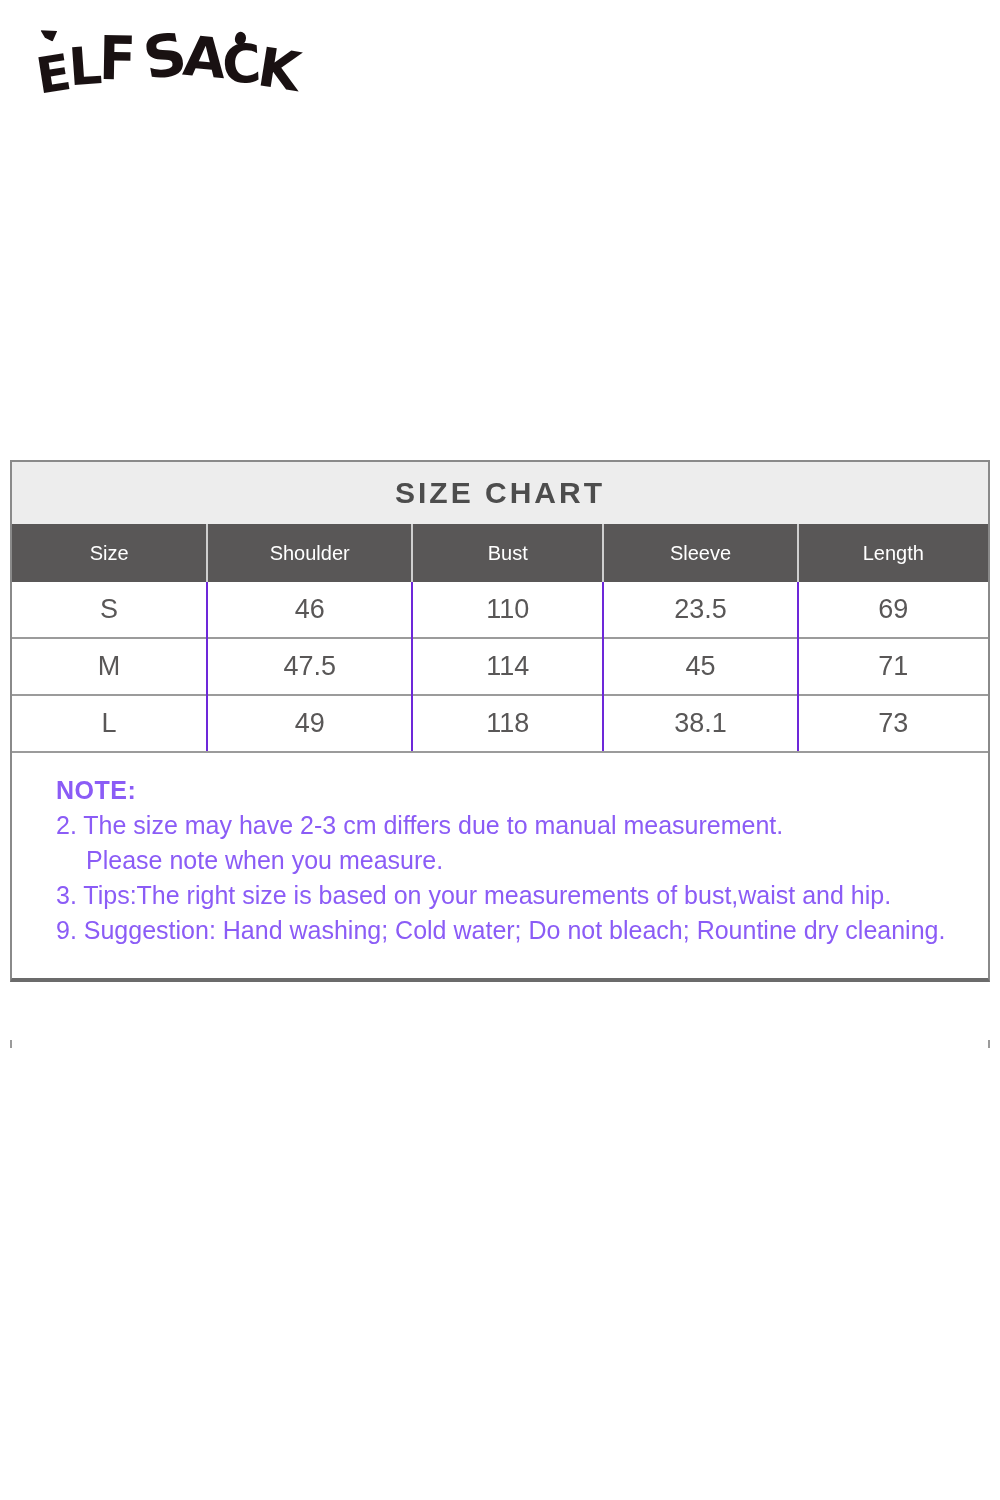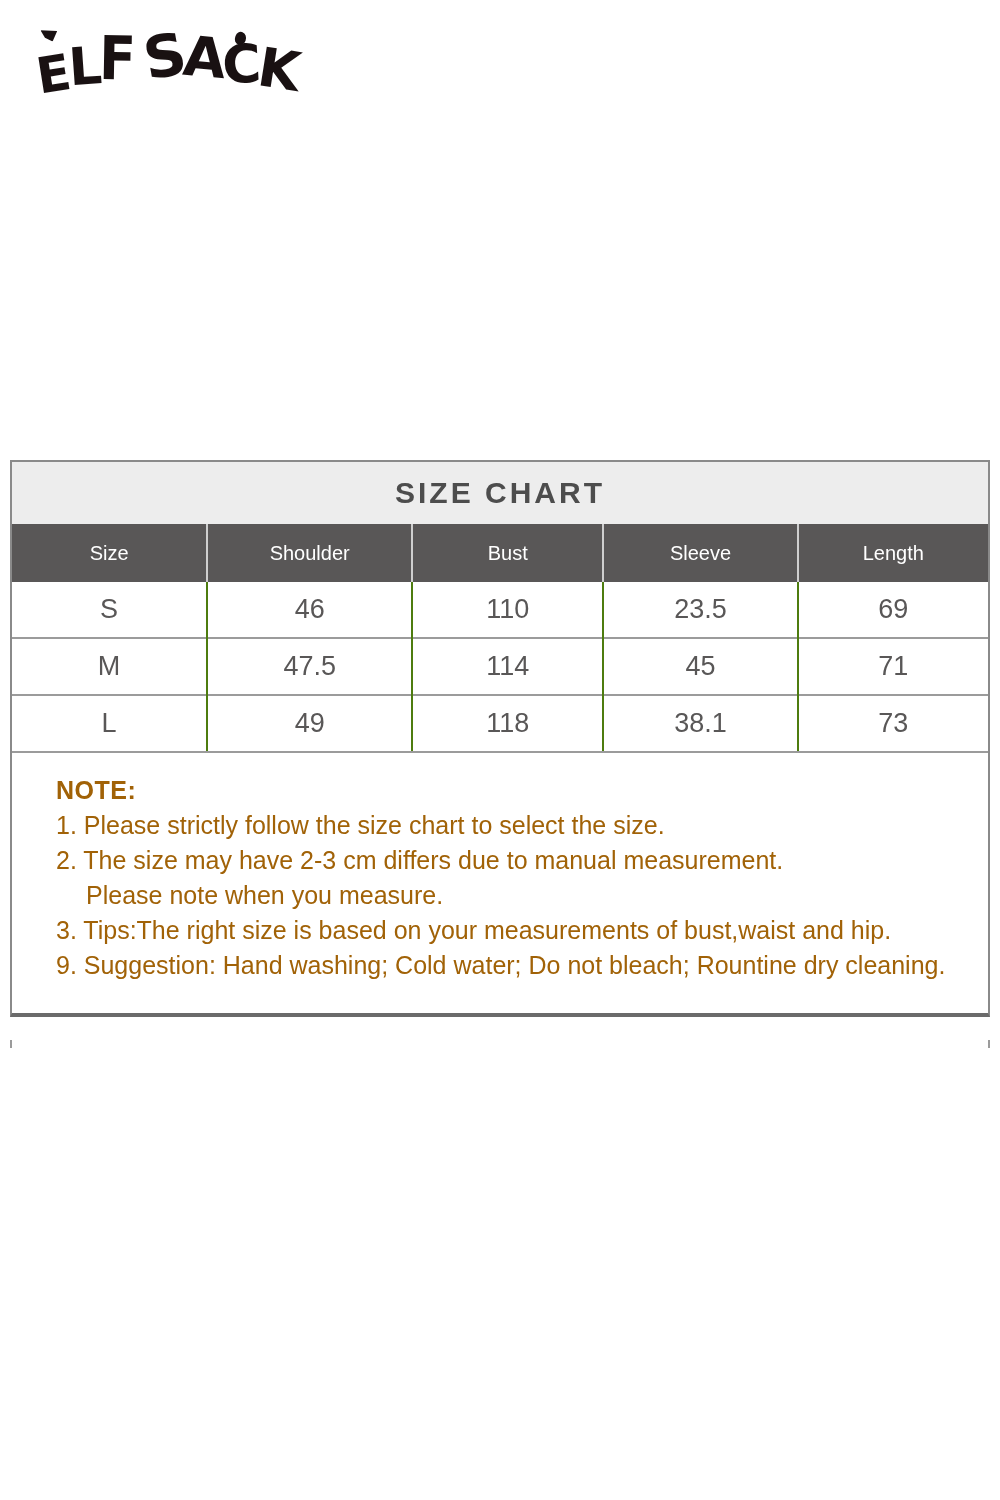--- a/index.html
+++ b/index.html
@@ -86,33 +86,33 @@
     height: 56px;
     border-left: 2px solid #cfcfcf;
   }
   .size-table thead th:first-child { border-left: none; }
   .size-table tbody td {
     text-align: center;
     font-size: 27px;
     color: #595757;
     height: 53px;
     border-top: 2px solid #9b9b9b;
-    border-left: 2px solid #4d7c0f;
+    border-left: 2px solid #6d28d9;
     background: #ffffff;
   }
   .size-table tbody td:first-child { border-left: none; }
   .size-table tbody tr:first-child td { border-top: none; }
 
   
   .note-box {
     border-top: 2px solid #9b9b9b;
     padding: 20px 20px 30px 44px;
     font-size: 25px;
     line-height: 35px;
-    color: #a16207;
+    color: #8b5cf6;
   }
   .note-heading { font-weight: bold; letter-spacing: 0.5px; }
   .note-line { }
   .note-line.indent { padding-left: 30px; }
 
   
   .next-section-sliver {
     position: absolute;
     top: 1040px;
     left: 10px;
@@ -174,21 +174,20 @@
           <td>49</td>
           <td>118</td>
           <td>38.1</td>
           <td>73</td>
         </tr>
       </tbody>
     </table>
 
     <div class="note-box">
       <div class="note-heading">NOTE:</div>
-      <div class="note-line">1. Please strictly follow the size chart to select the size.</div>
       <div class="note-line">2. The size may have 2-3 cm differs due to manual measurement.</div>
       <div class="note-line indent">Please note when you measure.</div>
       <div class="note-line">3. Tips:The right size is based on your measurements of bust,waist and hip.</div>
       <div class="note-line">9. Suggestion: Hand washing; Cold water; Do not bleach; Rountine dry cleaning.</div>
     </div>
   </div>
 
   <div class="next-section-sliver"></div>
 
 </div>

